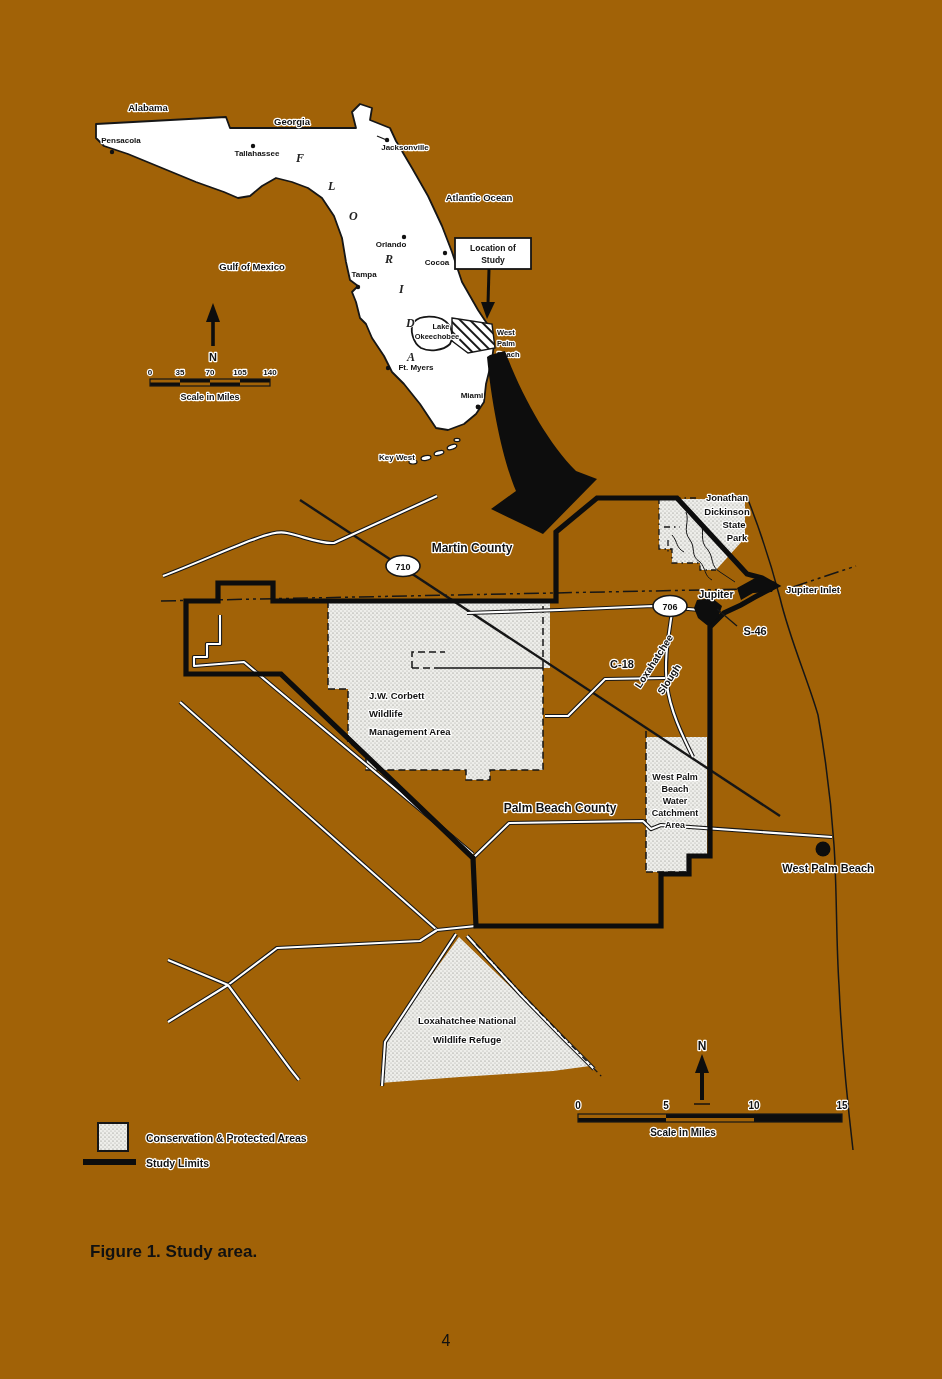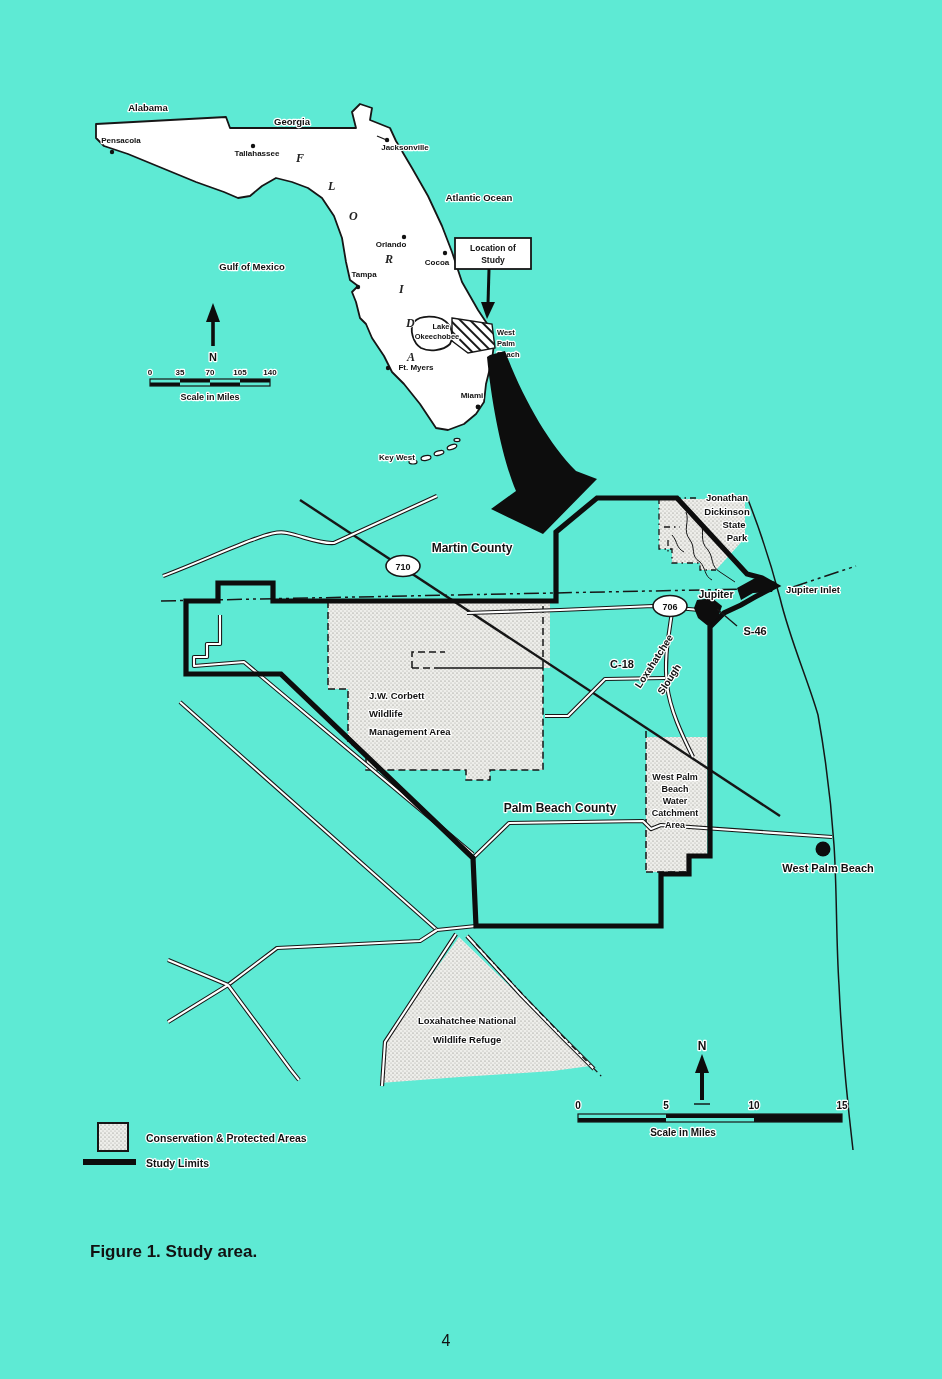--- a/index.html
+++ b/index.html
@@ -1,16 +1,16 @@
 <!DOCTYPE html>
 <html><head>
 <meta charset="utf-8">
 <style>
   html,body{margin:0;padding:0;background:#e9e9e9;}
-  .page{width:942px;height:1379px;position:relative;background:#5eead4;margin:0 auto;overflow:hidden;}
+  .page{width:942px;height:1379px;position:relative;background:#a16207;margin:0 auto;overflow:hidden;}
   svg{position:absolute;left:0;top:0;}
   
   .lbl{font-family:"Liberation Sans",sans-serif;font-weight:bold;fill:#111;
        paint-order:stroke;stroke:#ffffff;stroke-width:2.4px;stroke-linejoin:round;}
   .s7{font-size:7.5px}.s8{font-size:8px}.s85{font-size:8.5px}.s9{font-size:9px}
   .s95{font-size:9.5px}.s10{font-size:10px}.s105{font-size:10.5px}
   .s11{font-size:11px}.s12{font-size:12px}
   .fl{font-family:"Liberation Serif",serif;font-style:italic;font-weight:bold;
       font-size:12px;fill:#222;paint-order:stroke;stroke:#fff;stroke-width:1.5px;}
   .cap{font-family:"Liberation Sans",sans-serif;font-weight:700;font-size:17px;fill:#111;}

